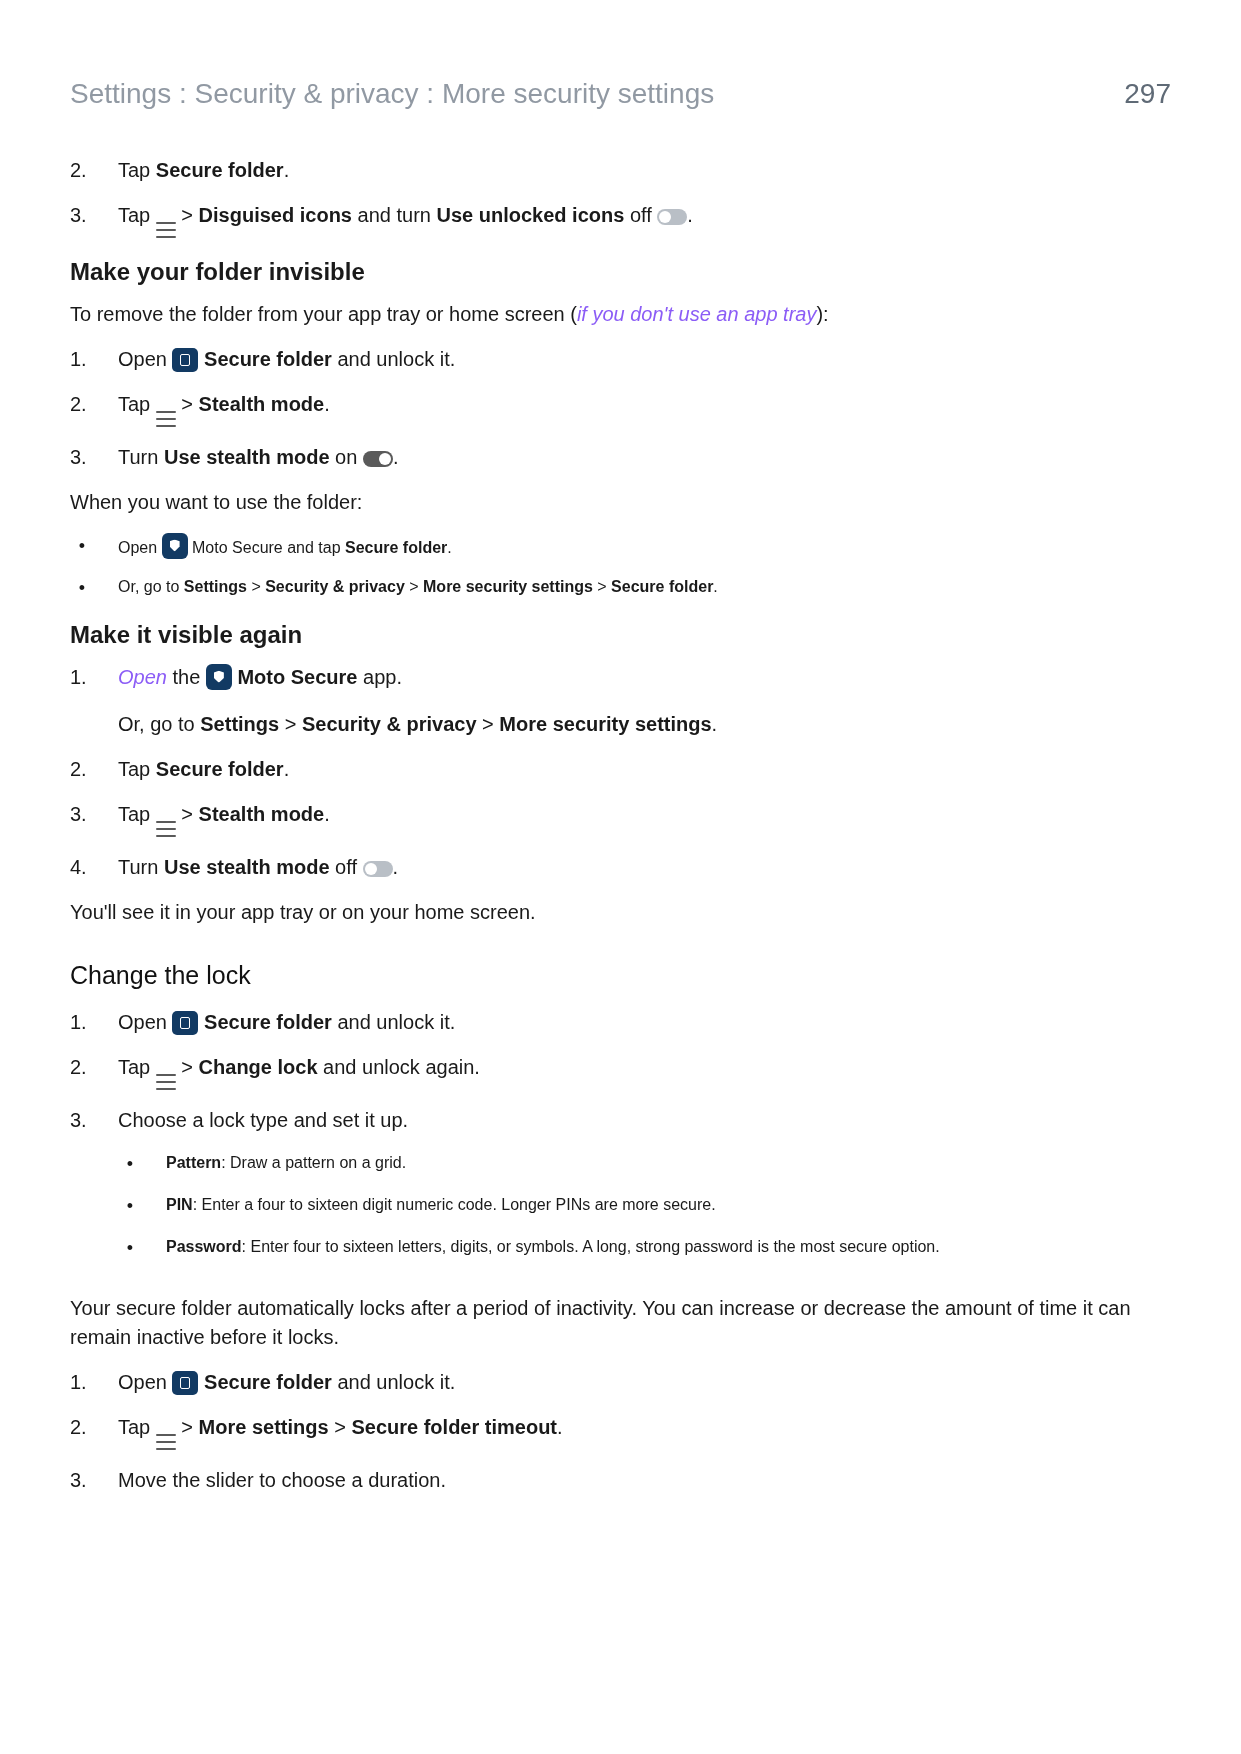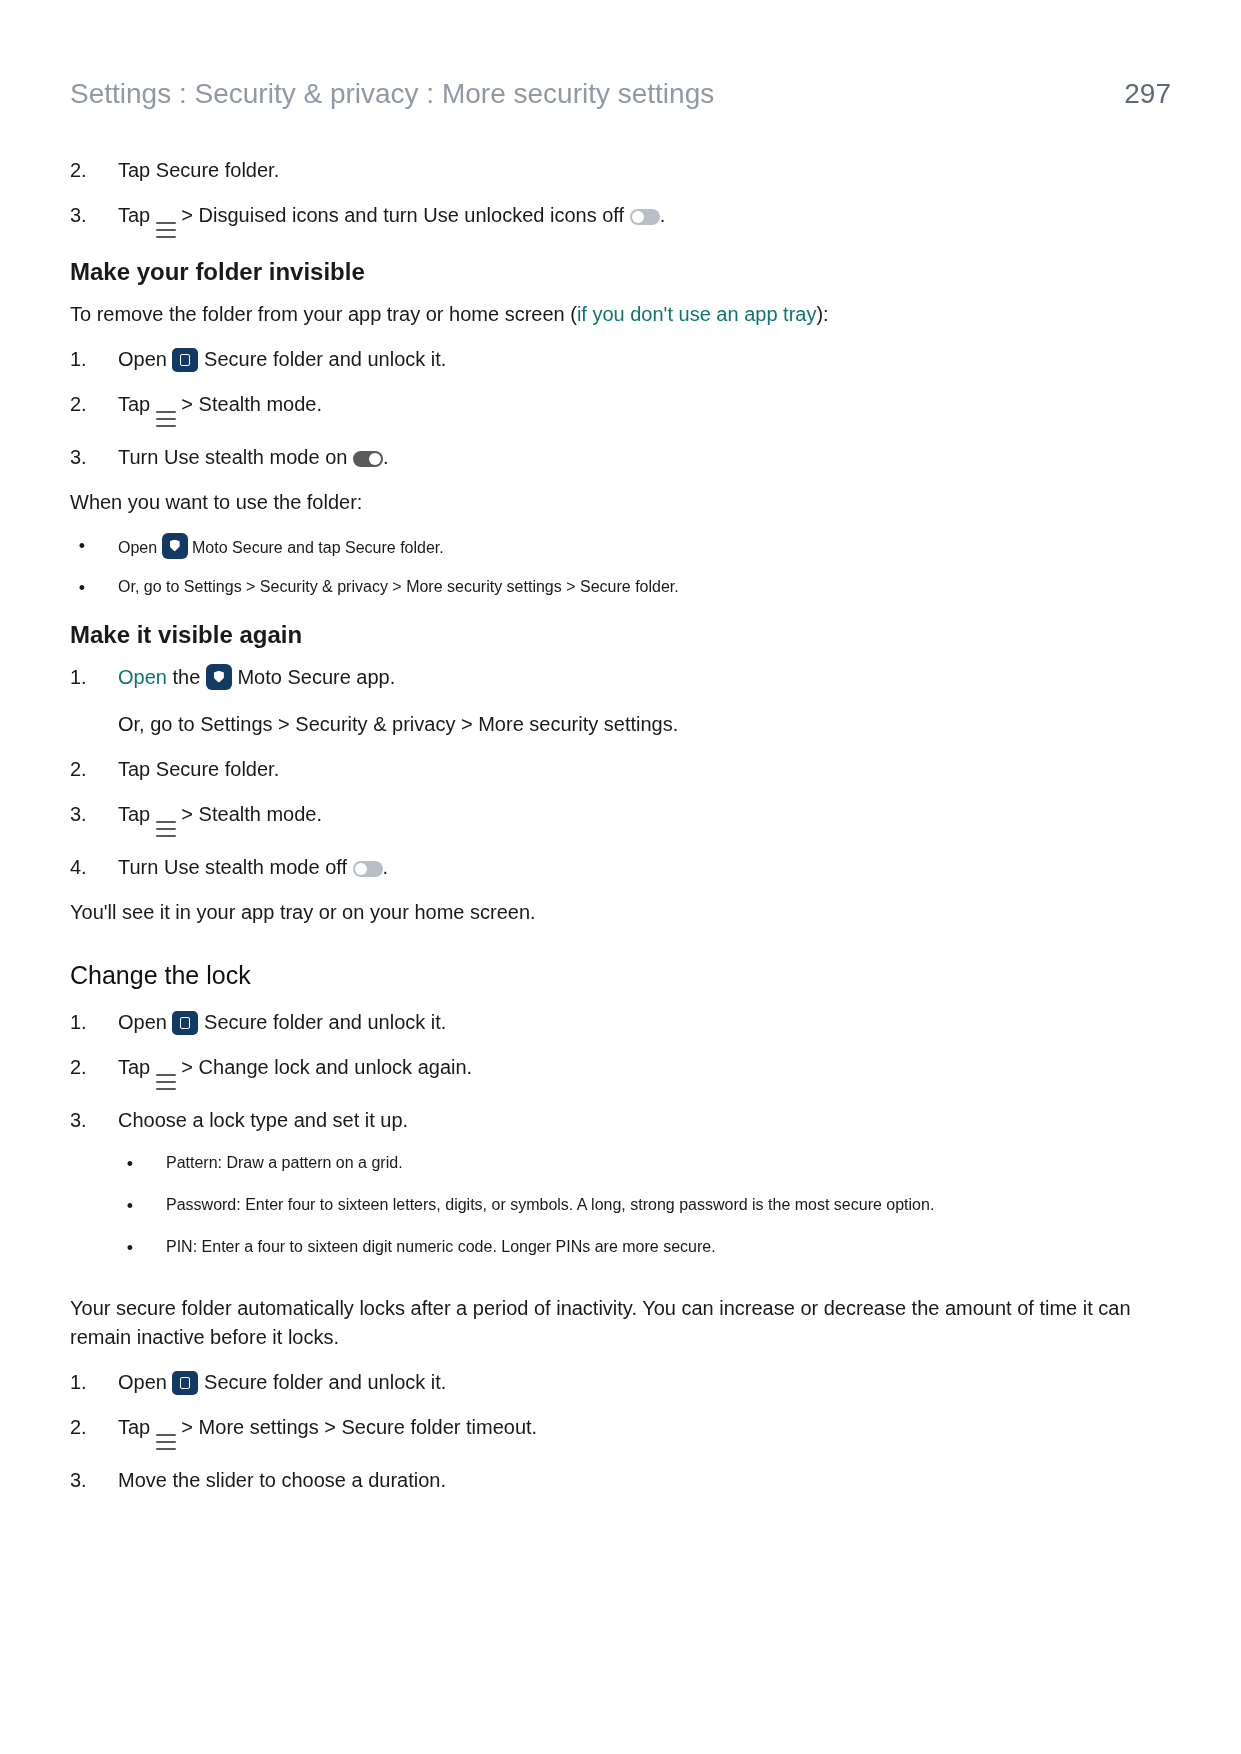--- a/index.html
+++ b/index.html
@@ -57,22 +57,22 @@
     line-height: 1.45;
   }
   ul.bul > li::before {
     content: "\2022";
     width: 24px;
     flex: 0 0 24px;
     text-align: center;
     font-size: 18px;
   }
   .indent2 { padding-left: 48px; }
-  .b { font-weight: 400; }
-  .link { color: #0f766e; }
+  .b { font-weight: 700; }
+  .link { color: #8b5cf6; font-style: italic; }
   h4.subhead {
     font-size: 24px;
     font-weight: 700;
     margin: 20px 0 14px 0;
   }
   h2.sect {
     font-size: 25px;
     font-weight: 400;
     margin: 34px 0 18px 0;
     color: #111;
@@ -296,25 +296,25 @@
     </li>
     <li>
       <span class="num">3.</span>
       <span class="li-body">
         <span>Choose a lock type and set it up.</span>
         <ul class="bul indent2" style="margin-top:16px">
           <li>
               <span class="li-body"><span class="b">Pattern</span><span>: Draw a pattern on a grid.</span></span>
             </li>
           <li>
+              <span class="li-body"><span class="b">PIN</span><span>: Enter a four to sixteen digit numeric code. Longer PINs are more secure.</span></span>
+            </li>
+          <li>
               <span class="li-body"><span class="b">Password</span><span>: Enter four to sixteen letters, digits, or symbols. A long, strong password is the most secure option.</span></span>
             </li>
-          <li>
-              <span class="li-body"><span class="b">PIN</span><span>: Enter a four to sixteen digit numeric code. Longer PINs are more secure.</span></span>
-            </li>
         </ul>
       </span>
     </li>
   </ol>
 
 
   <p class="body">Your secure folder automatically locks after a period of inactivity. You can increase or decrease the amount of time it can remain inactive before it locks.</p>
 
   <ol class="num">
     <li>

